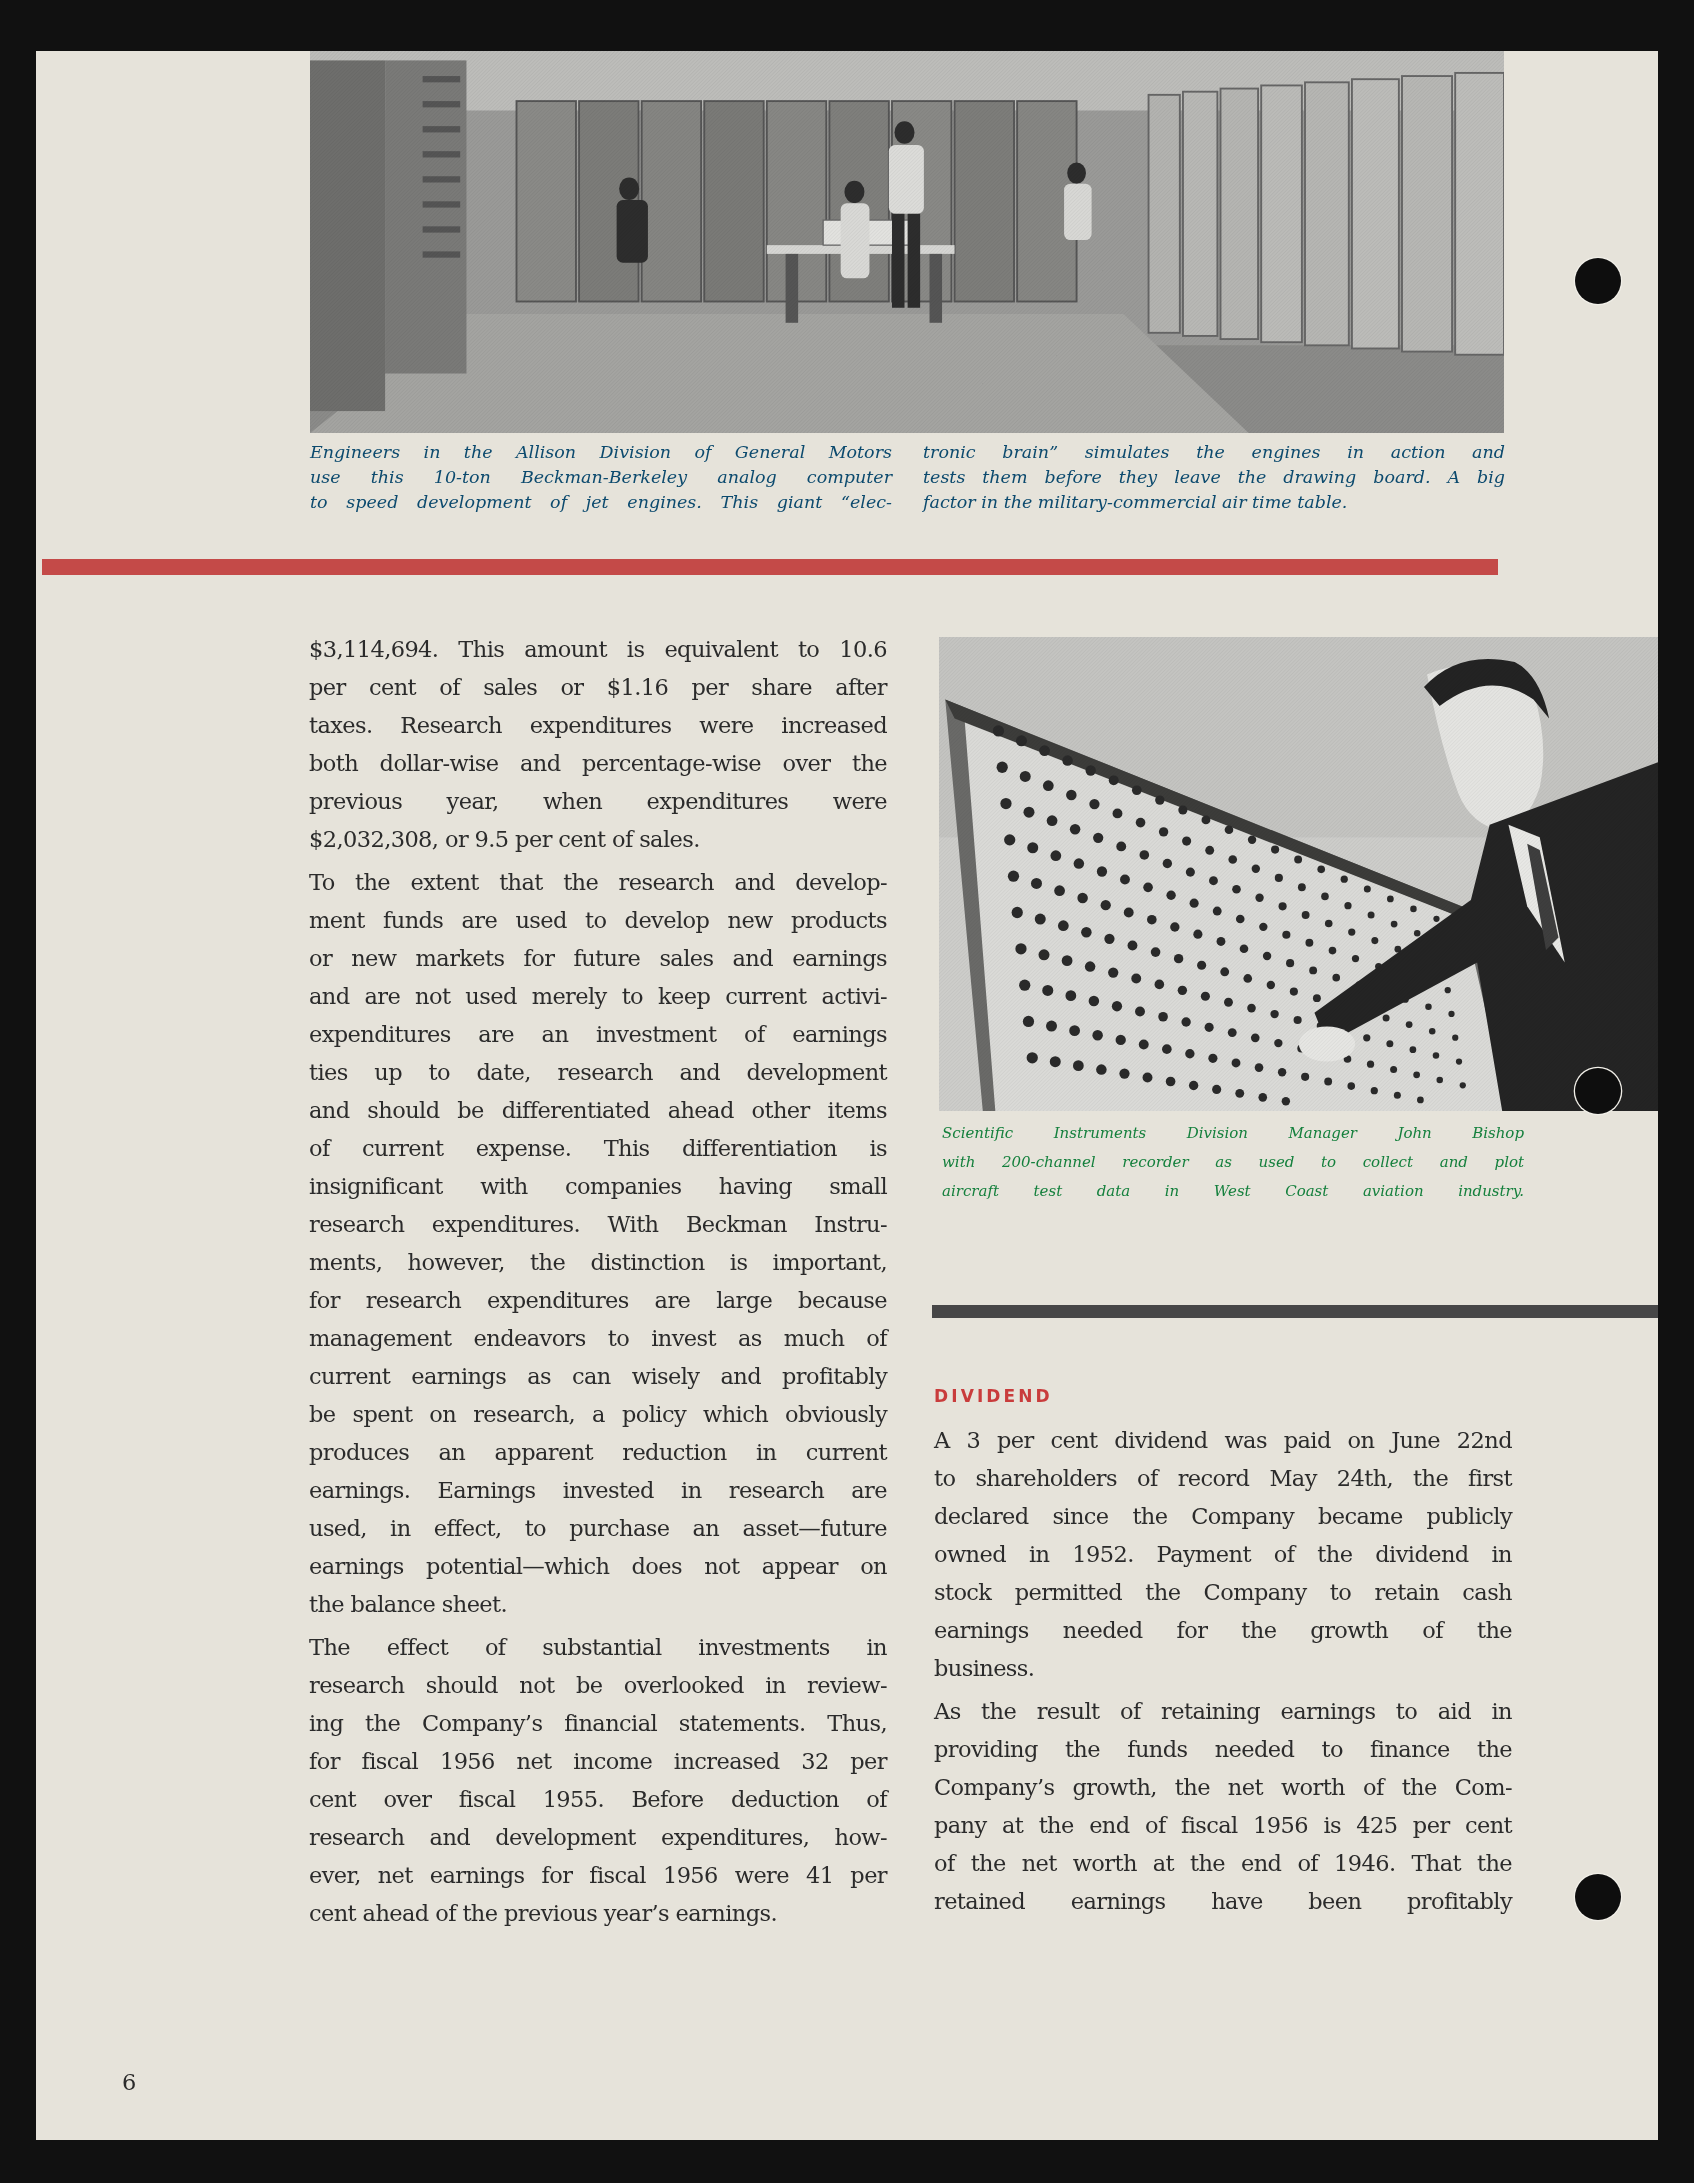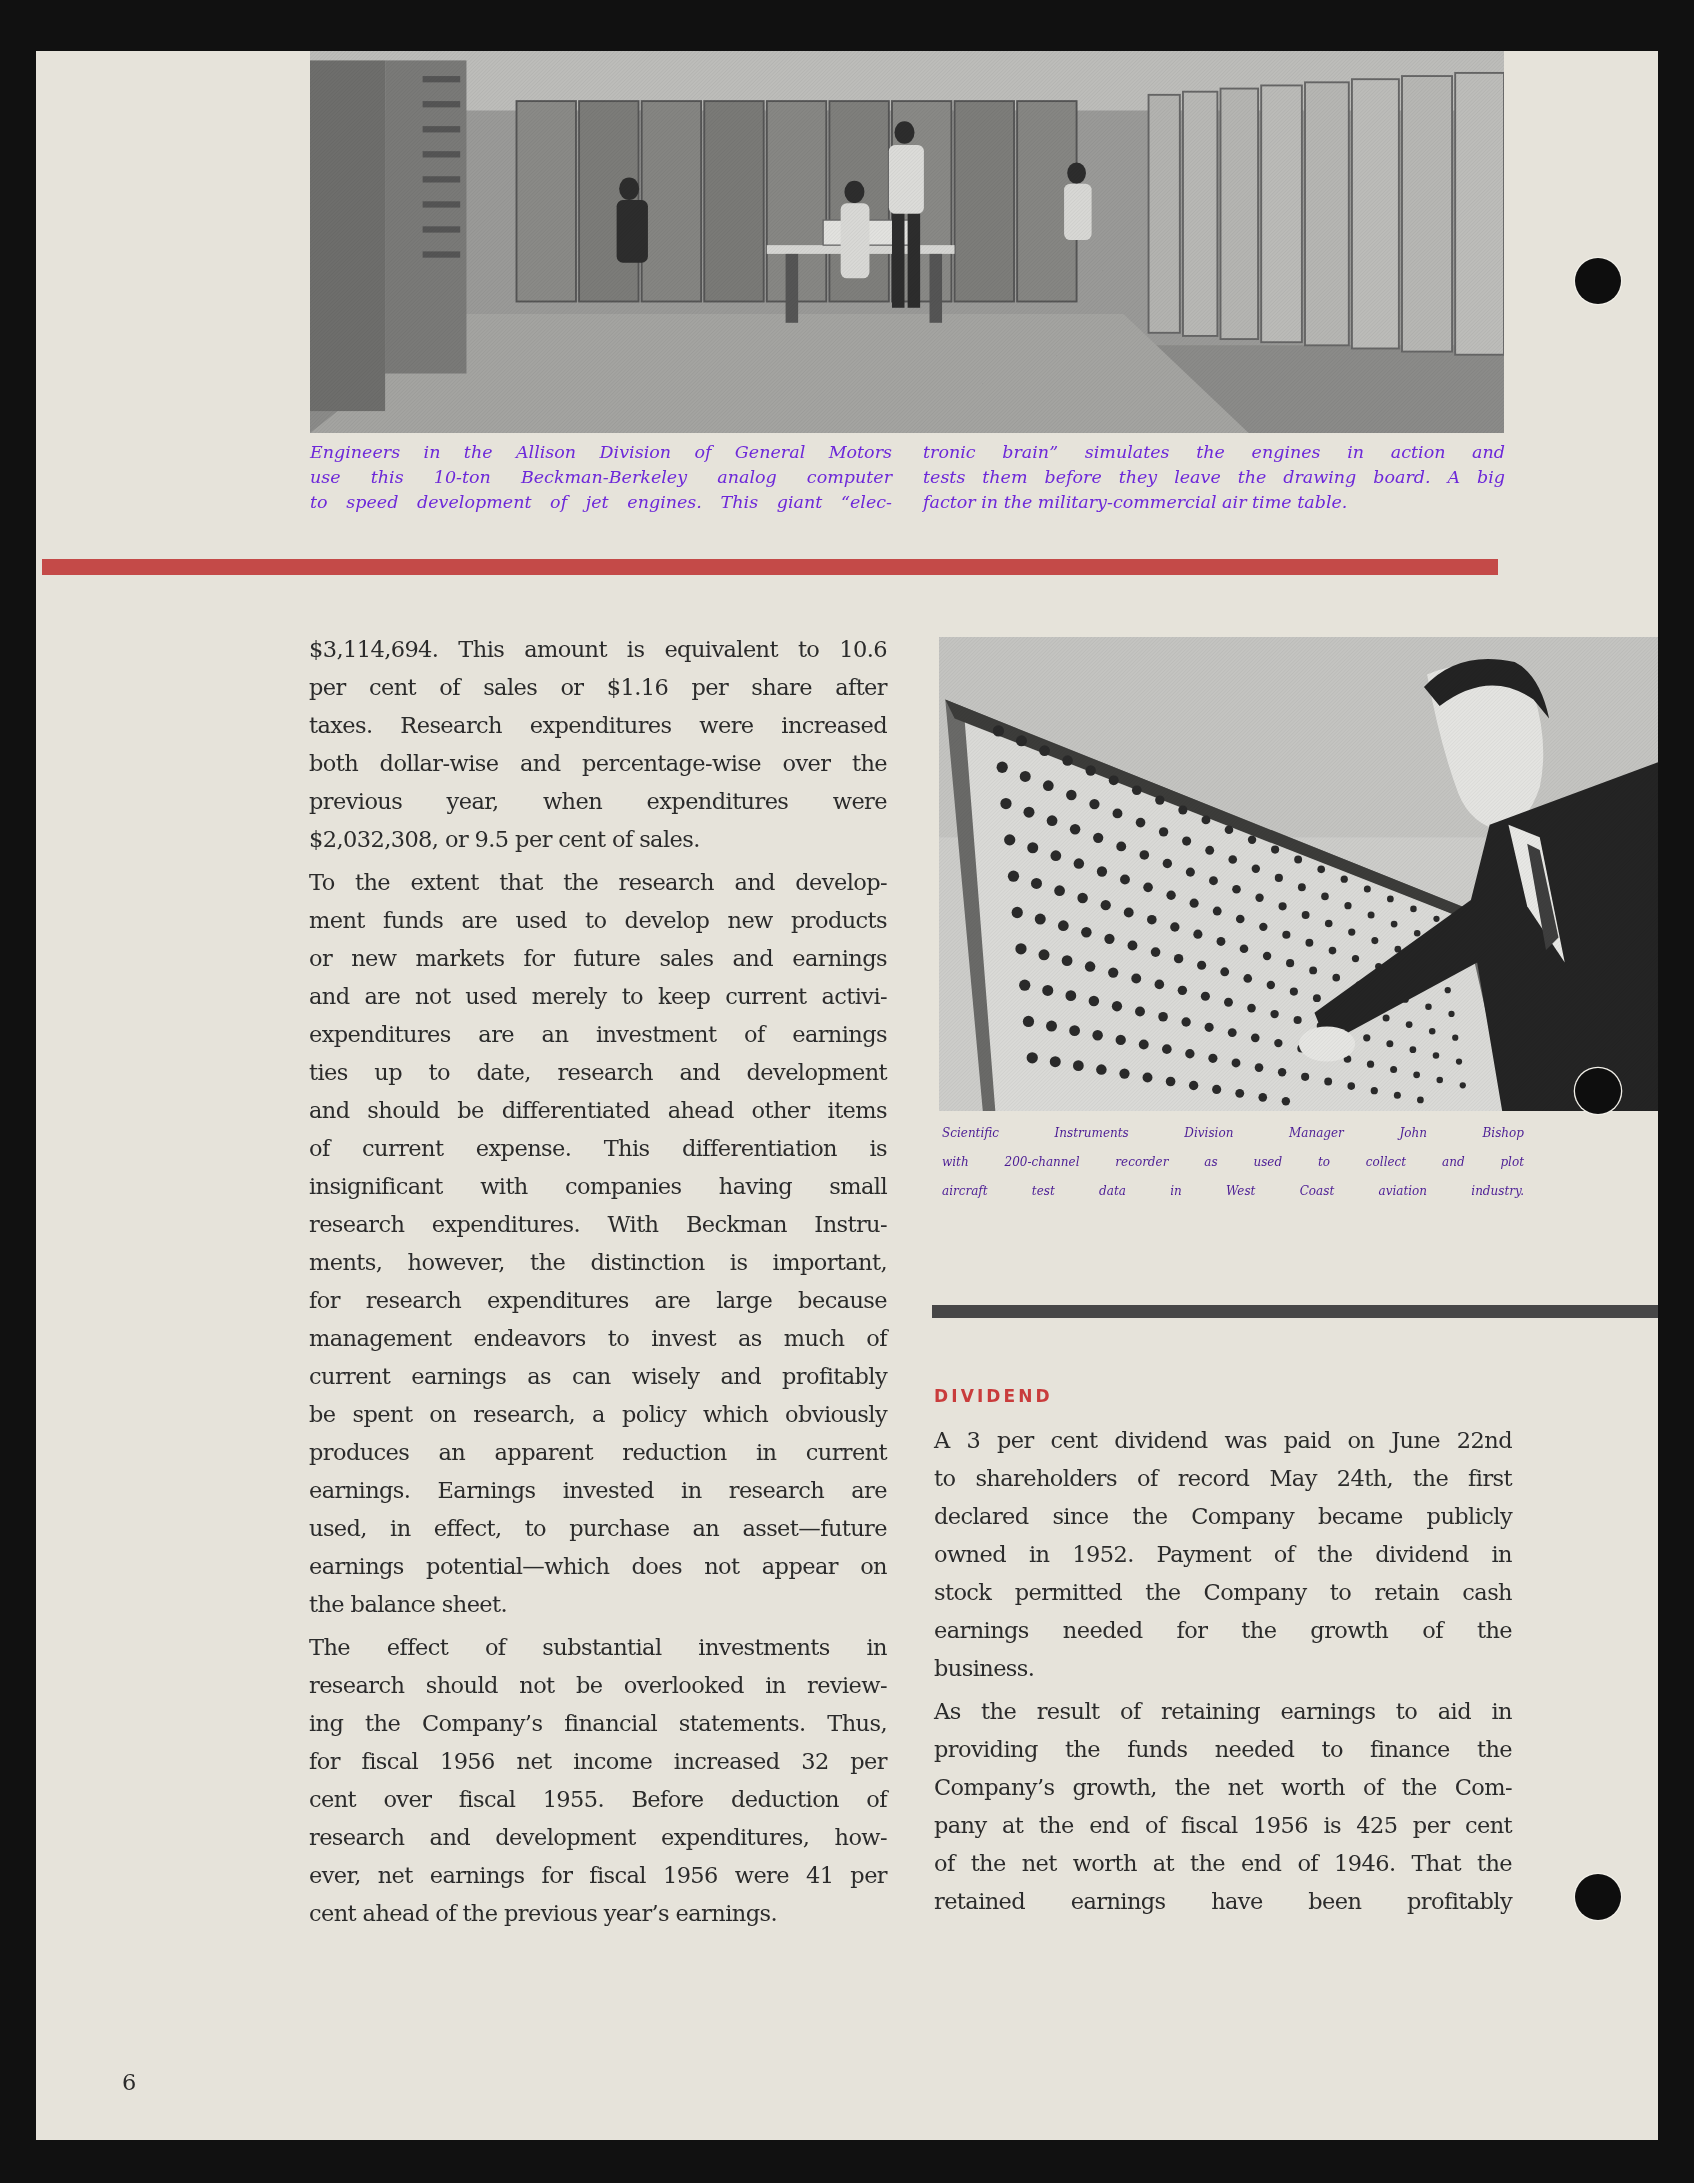--- a/index.html
+++ b/index.html
@@ -26,21 +26,21 @@
   }
   .photo-top svg, .photo-right svg { display:block; width:100%; height:100%; }
   .caption-top {
     position: absolute;
     top: 389px;
     width: 582px;
     font-family: "DejaVu Serif", serif;
     font-style: italic;
     font-size: 17.5px;
     line-height: 25px;
-    color: #6d28d9;
+    color: #0c4a6e;
     text-align: justify;
   }
   .caption-top.left { left: 274px; }
   .caption-top.right { left: 887px; }
   .caption-top .ln { display:block; text-align-last: justify; white-space: nowrap; }
   
   .rule-red {
     position: absolute;
     left: 6.3px; top: 508px;
     width: 1456px; height: 16.3px;
@@ -83,23 +83,23 @@
     width: 719px; height: 474px;
     background: #cfcfcc;
     overflow: hidden;
   }
   .caption-right {
     position: absolute;
     left: 906px; top: 1068px;
     width: 582px;
     font-family: "DejaVu Serif", serif;
     font-style: italic;
-    font-size: 12px;
+    font-size: 15px;
     line-height: 29px;
-    color: #4c1d95;
+    color: #15803d;
   }
   .caption-right .ln { display:block; white-space: nowrap; text-align: justify; text-align-last: justify; }
   
   .page-number {
     position: absolute;
     left: 86px; top: 2018px;
     font-family: "DejaVu Serif", serif;
     font-size: 22.5px;
     color: #2b2b2b;
   }

